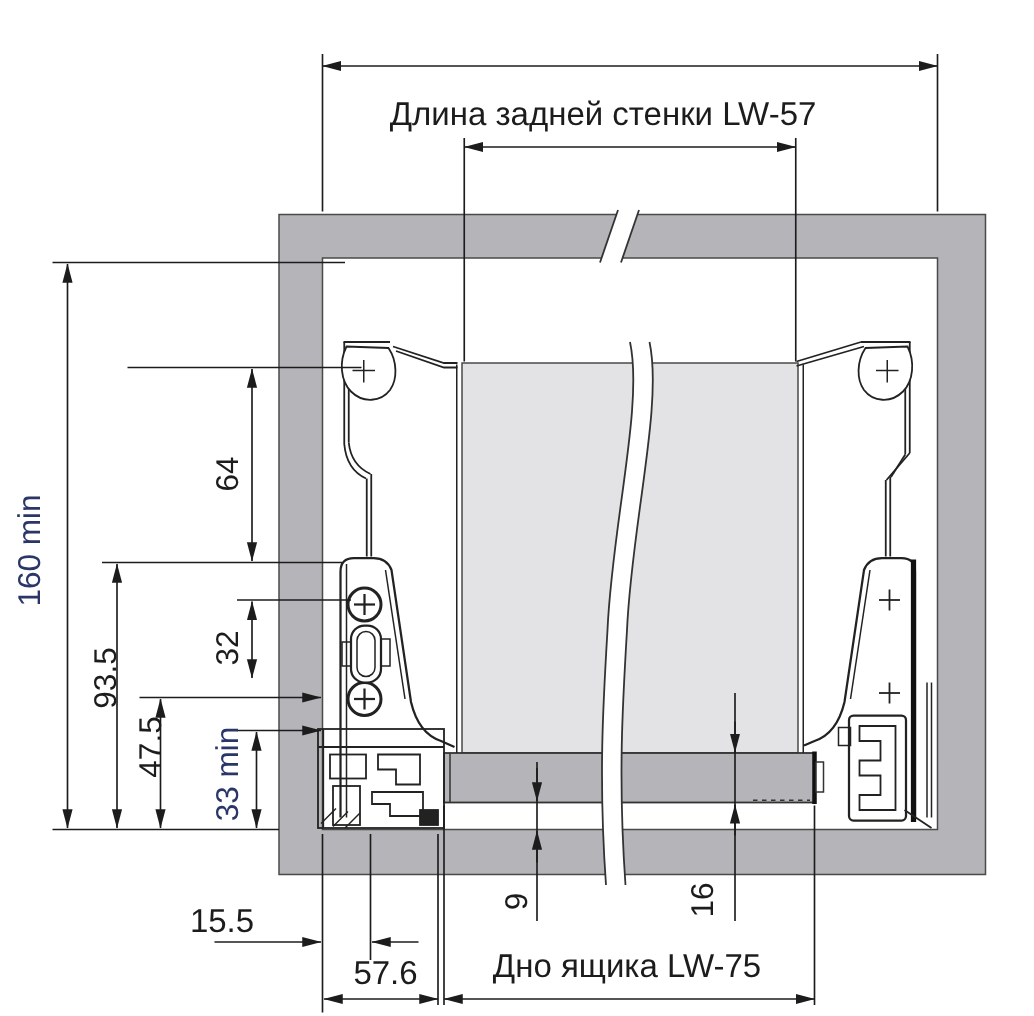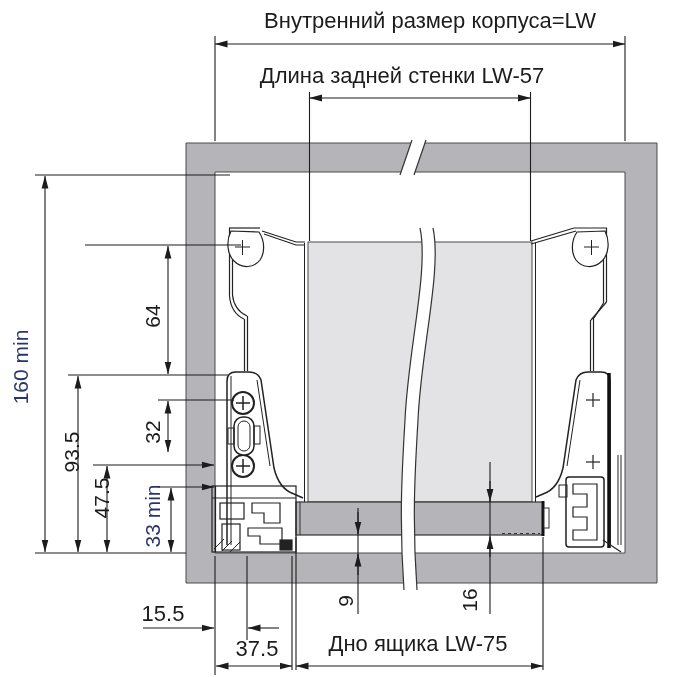--- a/index.html
+++ b/index.html
@@ -172,28 +172,27 @@
     <line x1="279" y1="628" x2="248" y2="628" marker-end="url(#ah)"></line>
     <line x1="93" y1="465" x2="214" y2="465" marker-end="url(#ah)"></line>
     <line x1="158" y1="487" x2="214" y2="487" marker-end="url(#ah)"></line>
     <line x1="358" y1="512" x2="358" y2="534" marker-end="url(#ah)"></line>
     <line x1="358" y1="575" x2="358" y2="554" marker-end="url(#ah)"></line>
     <line x1="490" y1="481" x2="490" y2="501.5" marker-end="url(#ah)"></line>
     <line x1="490" y1="557" x2="490" y2="536.5" marker-end="url(#ah)"></line>
   </g>
 </svg>
 
-<span class="lbl" style="left:430px;top:21px;">Внутренний размер корпуса=LW</span>
 <span class="lbl" style="left:402px;top:76px;">Длина задней стенки  LW-57</span>
 <span class="lbl" style="left:418px;top:644px;">Дно ящика  LW-75</span>
 
 <span class="vlbl blue" style="left:20px;top:367px;">160 min</span>
 <span class="vlbl" style="left:71px;top:452px;">93.5</span>
 <span class="vlbl" style="left:101px;top:498px;">47.5</span>
 <span class="vlbl blue" style="left:152px;top:516px;">33 min</span>
 <span class="vlbl" style="left:152px;top:316px;">64</span>
 <span class="vlbl" style="left:152px;top:432px;">32</span>
 <span class="vlbl" style="left:345px;top:601px;">9</span>
 <span class="vlbl" style="left:469px;top:600px;">16</span>
-<span class="lbl" style="left:163px;top:614px;">15.5</span>
-<span class="lbl" style="left:257px;top:649px;">37.5</span>
+<span class="lbl" style="left:148px;top:614px;">15.5</span>
+<span class="lbl" style="left:257px;top:649px;">57.6</span>
 
 </div>
 
 </body></html>

